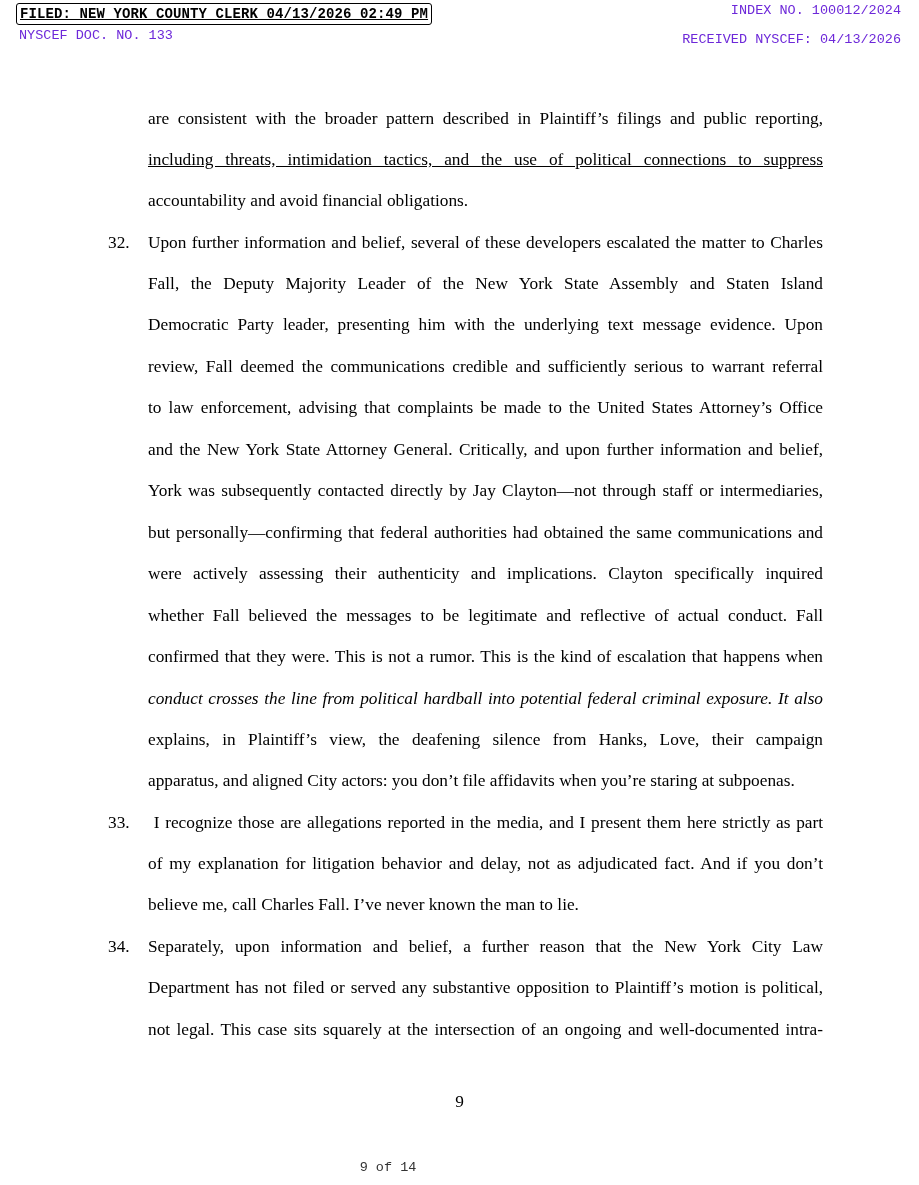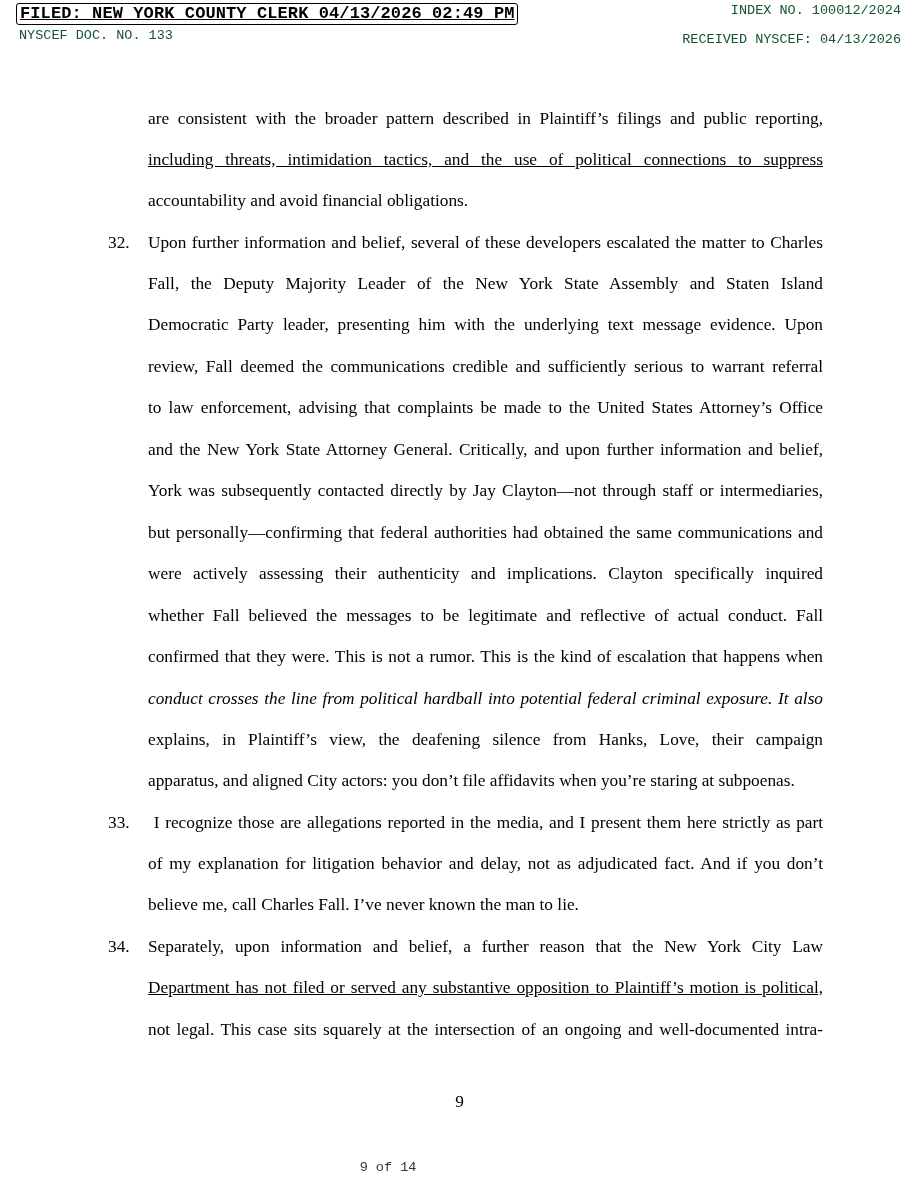--- a/index.html
+++ b/index.html
@@ -2,26 +2,26 @@
 <html><head>
 <meta charset="utf-8">
 <style>
   html, body { margin: 0; padding: 0; background: #ffffff; }
   body { width: 919px; height: 1185px; position: relative; overflow: hidden; color: #000; }
   .hdr-filed {
     position: absolute; left: 16px; top: 3px; height: 22px;
     border: 1.5px solid #000; border-radius: 3px;
     padding: 0 3px; box-sizing: border-box;
     font-family: "Liberation Mono", "DejaVu Sans Mono", monospace;
-    font-weight: bold; font-size: 17px; line-height: 20px;
+    font-weight: bold; font-size: 14px; line-height: 20px;
     text-decoration: underline; letter-spacing: 0.1px; white-space: nowrap;
   }
   .hdr-small {
     position: absolute; font-family: "Liberation Mono", "DejaVu Sans Mono", monospace;
-    font-size: 13.5px; color: #14532d; white-space: nowrap; line-height: 16px;
+    font-size: 13.5px; color: #6d28d9; white-space: nowrap; line-height: 16px;
   }
   .hdr-index { right: 18px; top: 3px; }
   .hdr-doc { left: 19px; top: 28px; }
   .hdr-recv { right: 18px; top: 32px; }
 
   .body-text {
     position: absolute; left: 136px; width: 675px;
     font-family: "Liberation Serif", "DejaVu Serif", serif;
     font-size: 17.3px; color: #000;
   }
@@ -72,18 +72,18 @@
   <div class="line" style="top:728px;">explains, in Plaintiff’s view, the deafening silence from Hanks, Love, their campaign</div>
   <div class="line last" style="top:769px;">apparatus, and aligned City actors: you don’t file affidavits when you’re staring at subpoenas.</div>
 
   <span class="num num33" style="top:811px;line-height:24px;text-align:right;">33.</span>
   <div class="line" style="top:811px;white-space:pre;"> I recognize those are allegations reported in the media, and I present them here strictly as part</div>
   <div class="line" style="top:852px;">of my explanation for litigation behavior and delay, not as adjudicated fact. And if you don’t</div>
   <div class="line last" style="top:893px;">believe me, call Charles Fall. I’ve never known the man to lie.</div>
 
   <span class="num" style="top:935px;line-height:24px;">34.</span>
   <div class="line" style="top:935px;">Separately, upon information and belief, a further reason that the New York City Law</div>
-  <div class="line" style="top:976px;text-decoration:underline;">Department has not filed or served any substantive opposition to Plaintiff’s motion is political,</div>
+  <div class="line" style="top:976px;">Department has not filed or served any substantive opposition to Plaintiff’s motion is political,</div>
   <div class="line" style="top:1018px;">not legal. This case sits squarely at the intersection of an ongoing and well-documented intra-</div>
 </div>
 
 <div class="page-num">9</div>
 <div class="page-of">9 of 14</div>
 
 </body></html>

